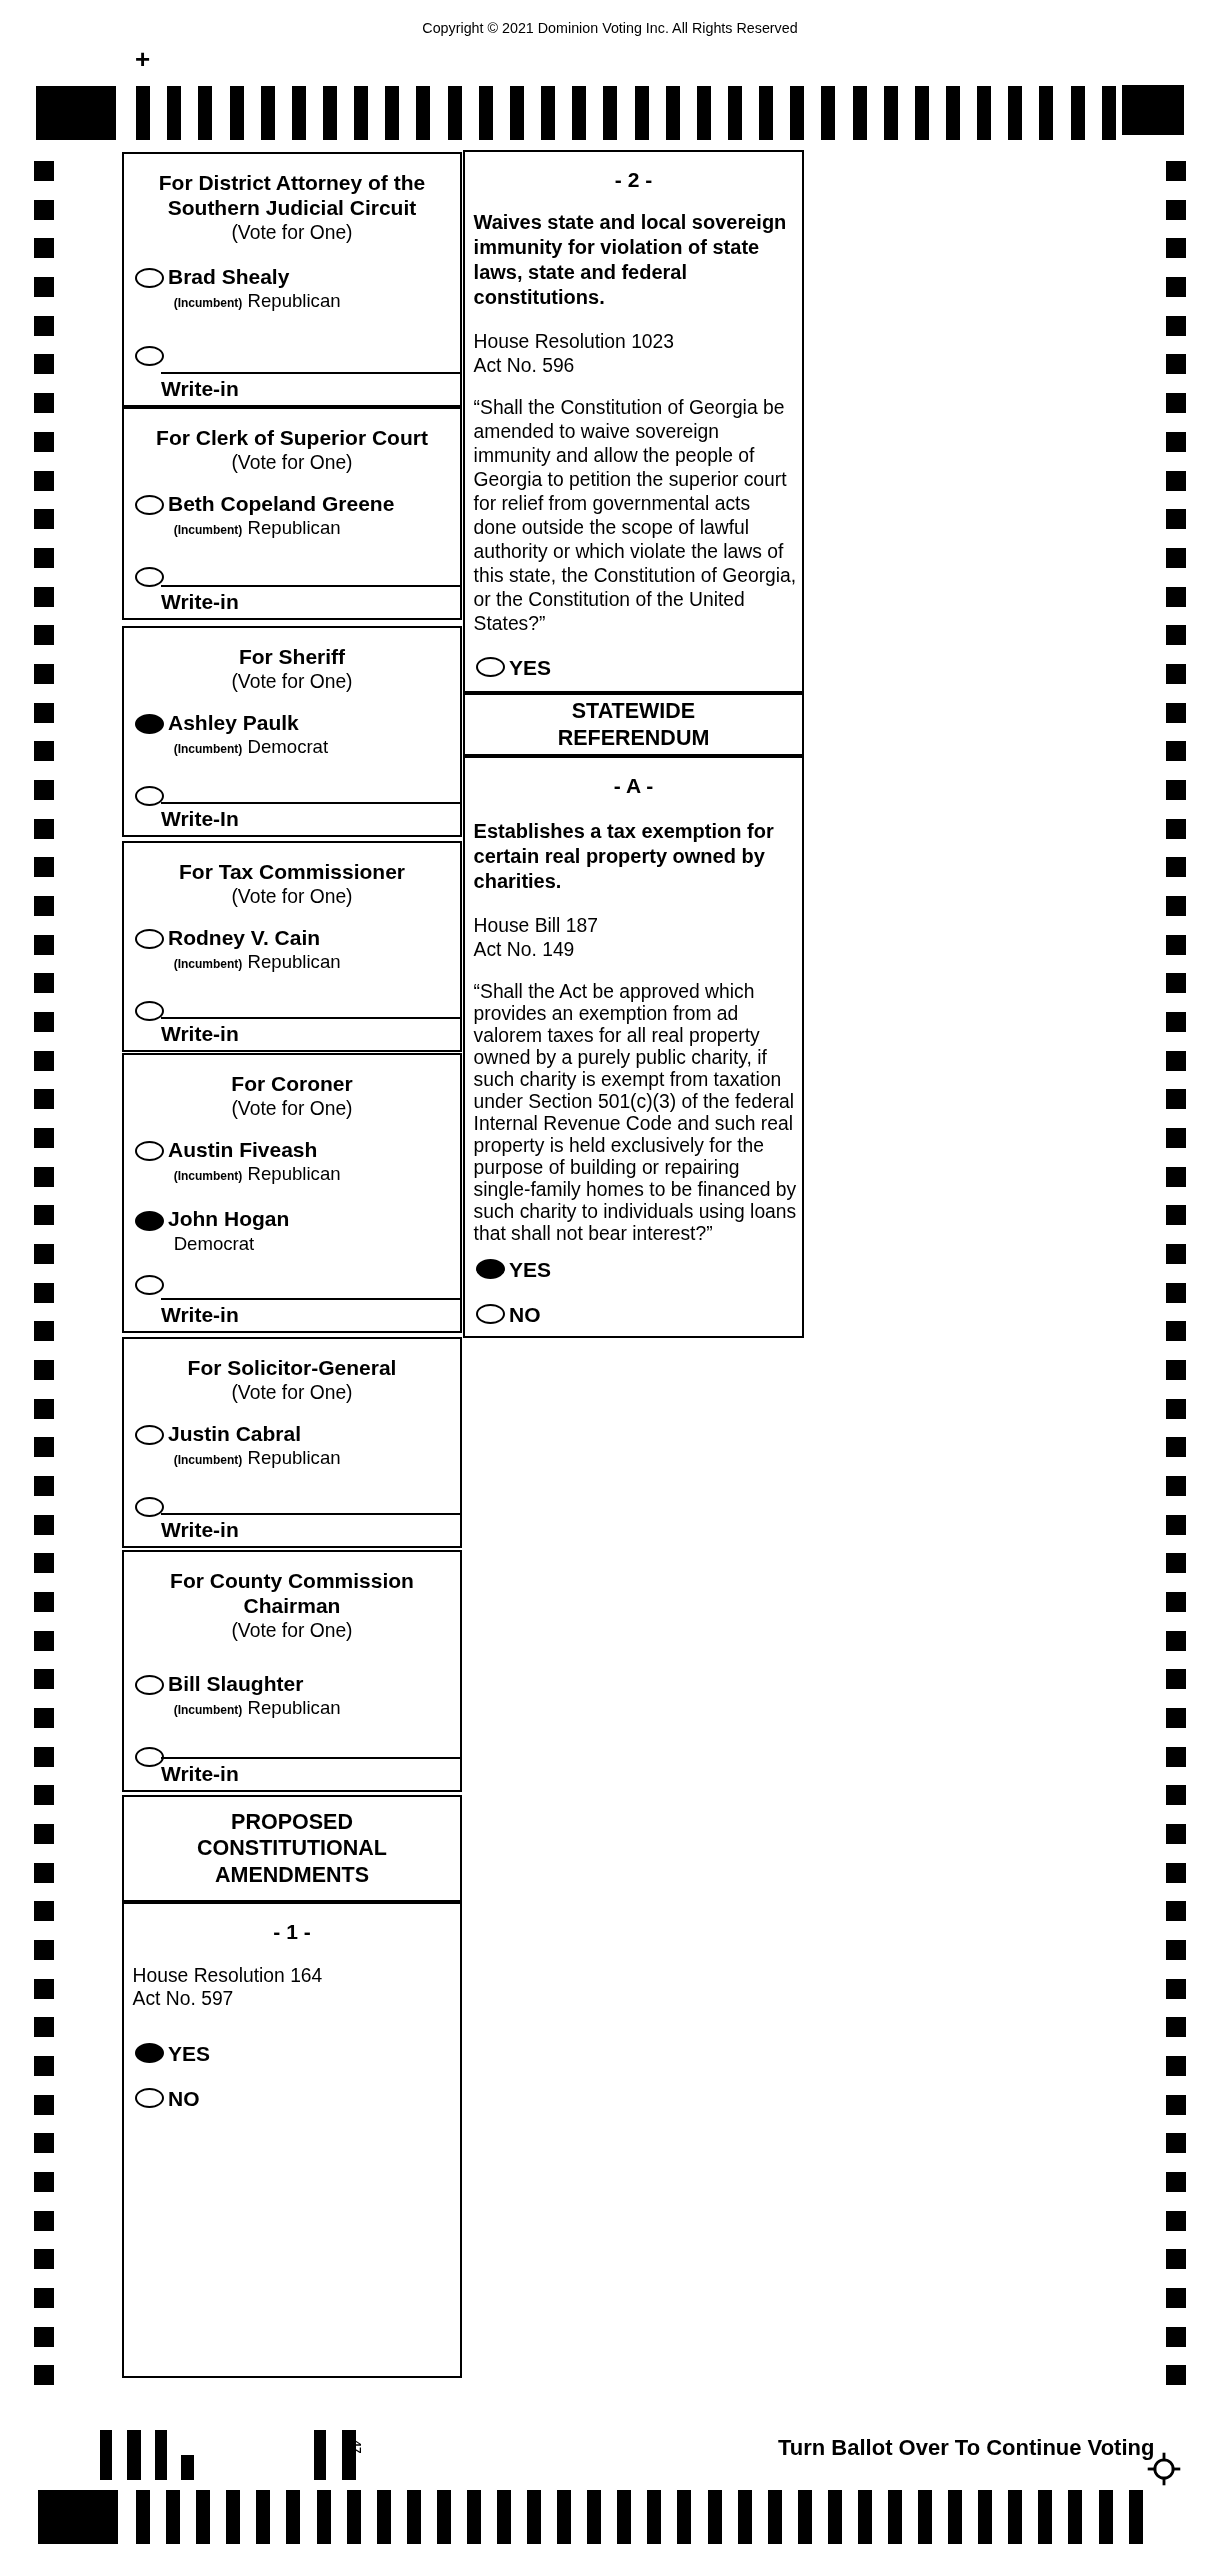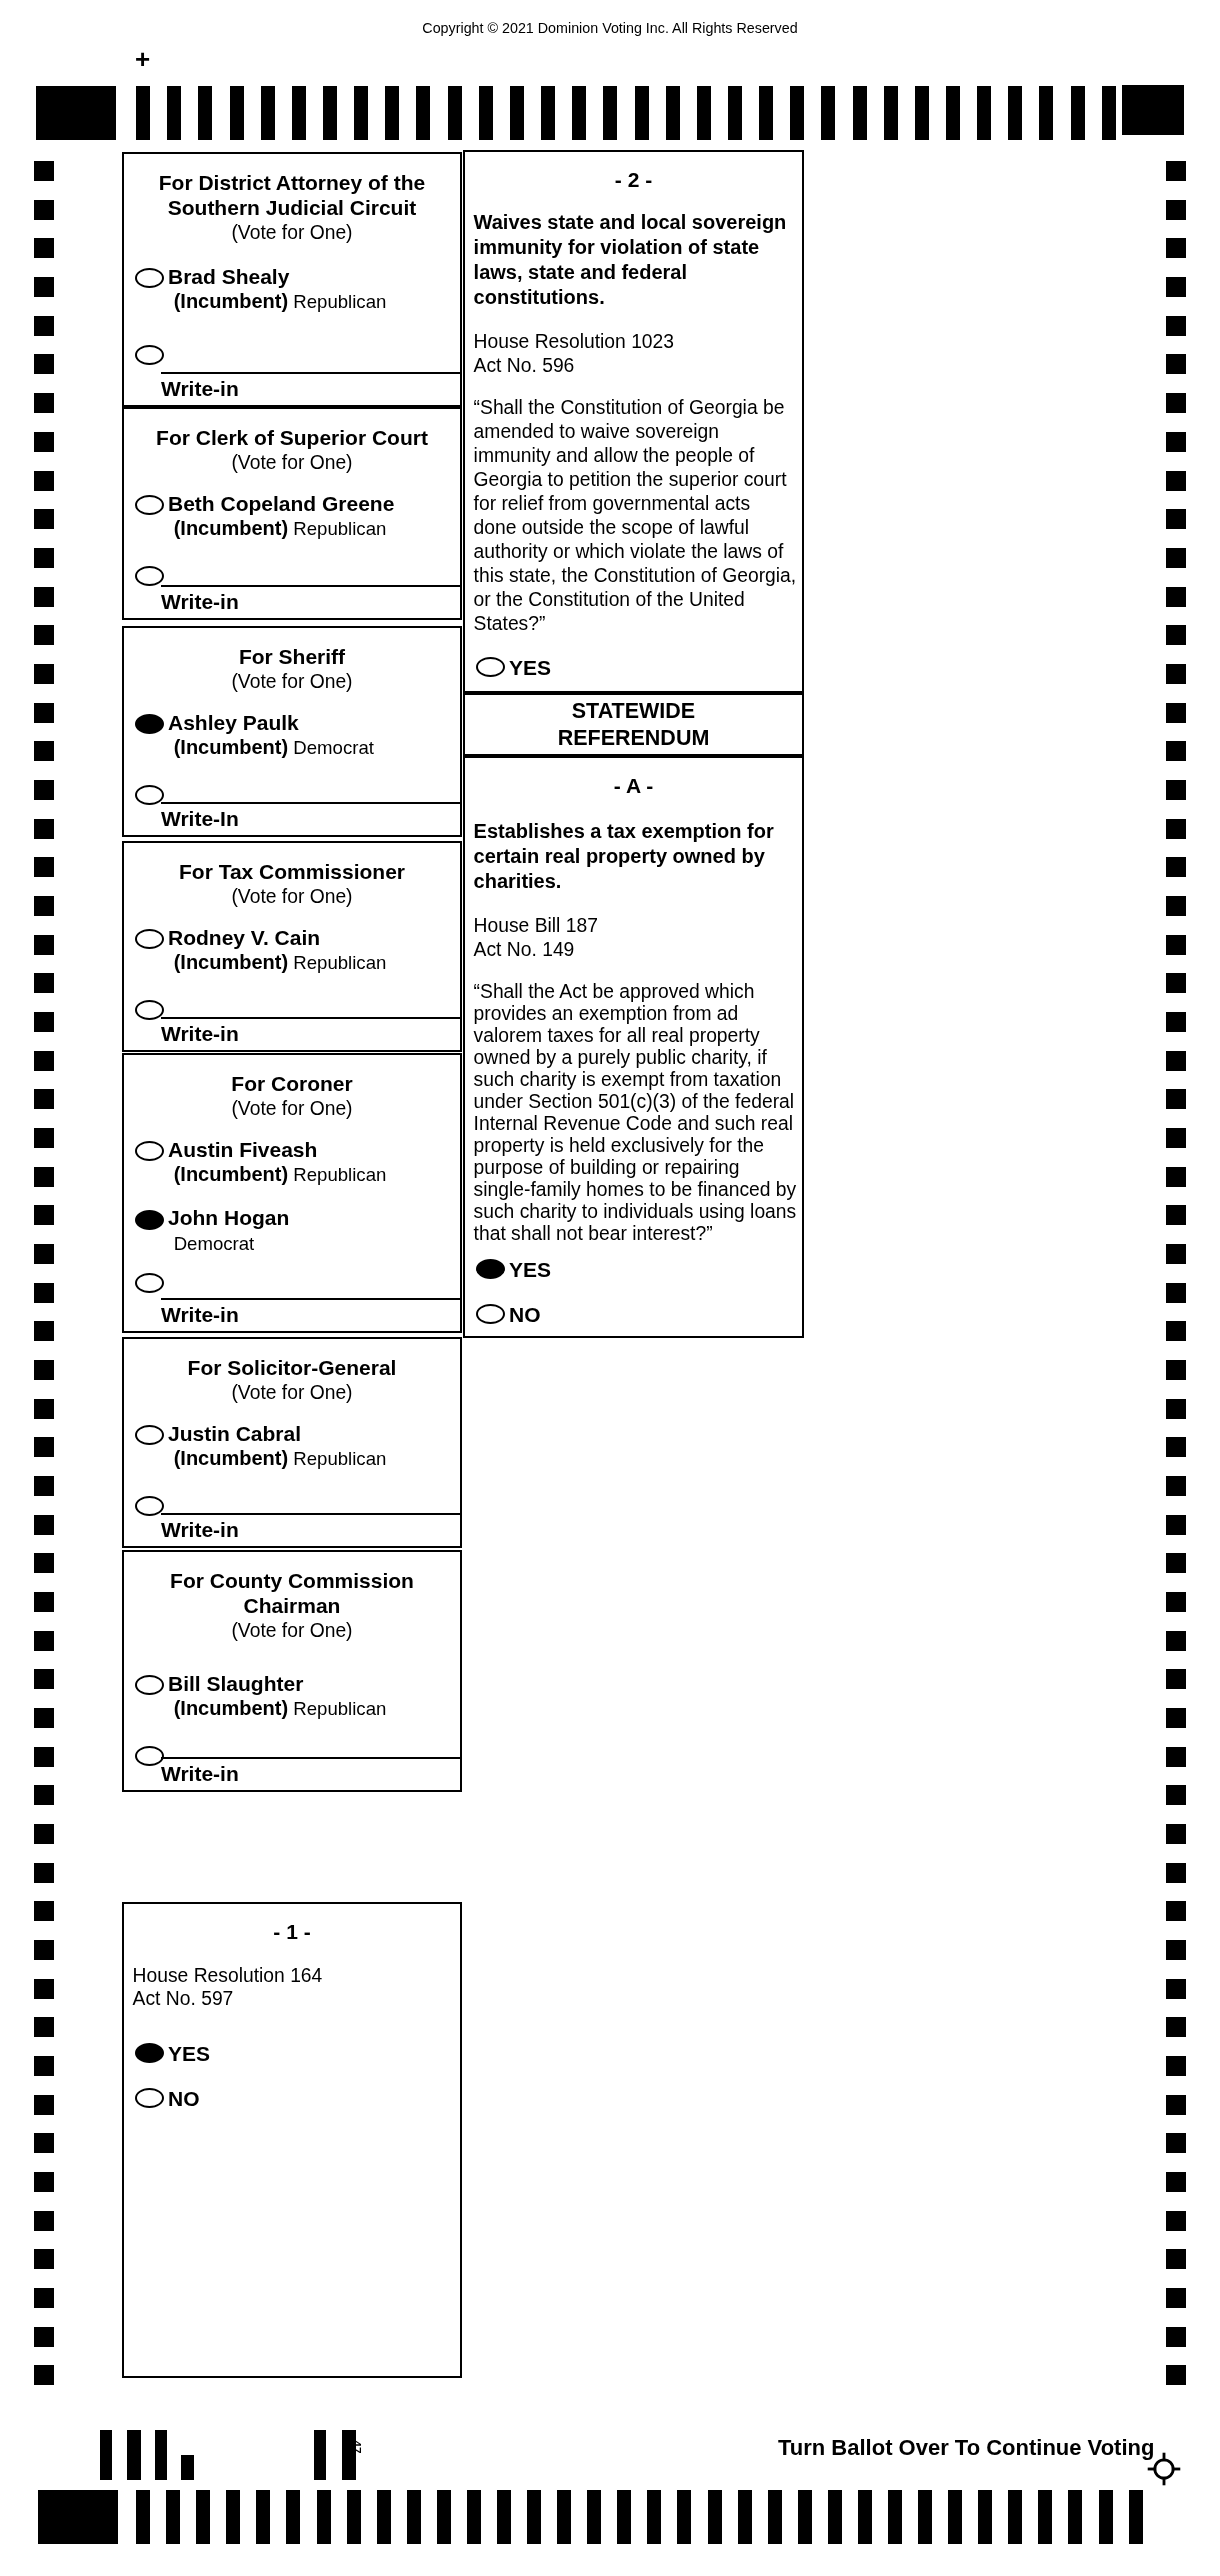--- a/index.html
+++ b/index.html
@@ -12,21 +12,21 @@
   .section-header .hdr{max-width:222px;}
   .c-title{font-weight:bold;font-size:21px;line-height:25px;text-align:center;max-width:301px;margin:15.8px auto 0;}
   .c-vote{font-size:19.3px;line-height:23.6px;text-align:center;margin-top:1.4px;}
   .cand-row{position:relative;margin-top:17px;padding-left:44px;min-height:47px;}
   .cand-row .oval{position:absolute;left:10.7px;top:3.6px;}
   .oval{display:inline-block;width:29px;height:20px;border:2.1px solid #000;border-radius:50%;
         background:#fff;box-sizing:border-box;}
   .oval.filled{background:#000;}
   .cand-name{font-weight:bold;font-size:21px;line-height:24px;}
   .cand-party{font-size:18.6px;line-height:22px;padding-left:5.7px;margin-top:1.4px;}
-  .cand-party .qual{font-weight:bold;font-size:20px;}
+  .cand-party .qual{font-weight:bold;font-size:12px;}
   .empty-row{position:relative;margin-top:26px;height:24px;padding-left:10.7px;}
   .writein{position:absolute;left:37px;right:0;bottom:0;height:31.5px;border-top:2.1px solid #000;
            font-weight:bold;font-size:21px;line-height:29px;}
   .contest-da .cand-row{margin-top:20px}
   .contest-da .empty-row{margin-top:31.5px}
   .contest-coroner .cand-row{margin-top:17px}
   .contest-coroner .cand-row + .cand-row{margin-top:20px}
   .contest-coroner .empty-row{margin-top:18.6px}
   .m-num{font-weight:bold;font-size:21px;line-height:24px;text-align:center;margin-top:15.8px;}
   .m-summary{font-weight:bold;font-size:20px;line-height:25px;margin:18.6px 10px 0 8.6px;}
@@ -151,20 +151,23 @@
       <span class="oval"></span>
       <div class="cand-name">Bill Slaughter</div>
       <div class="cand-party"><span class="qual">(Incumbent)</span> <span>Republican</span></div>
     </div>
     <div class="empty-row">
       <span class="oval"></span>
     </div>
     <div class="writein"><span>Write-in</span></div>
   </section>
 
+  <section class="box section-header" style="left:122px;top:1795px;width:340px;height:107px">
+    <div class="hdr">PROPOSED CONSTITUTIONAL AMENDMENTS</div>
+  </section>
 
   <section class="box measure measure-1" style="left:122px;top:1902px;width:340px;height:476px">
     <div class="m-num">- 1 -</div>
     <div class="m-refs">
       <div>House Resolution 164</div>
       <div>Act No. 597</div>
     </div>
     <div class="vote-row yes">
       <span class="oval filled"></span>
       <span class="vote-label">YES</span>

